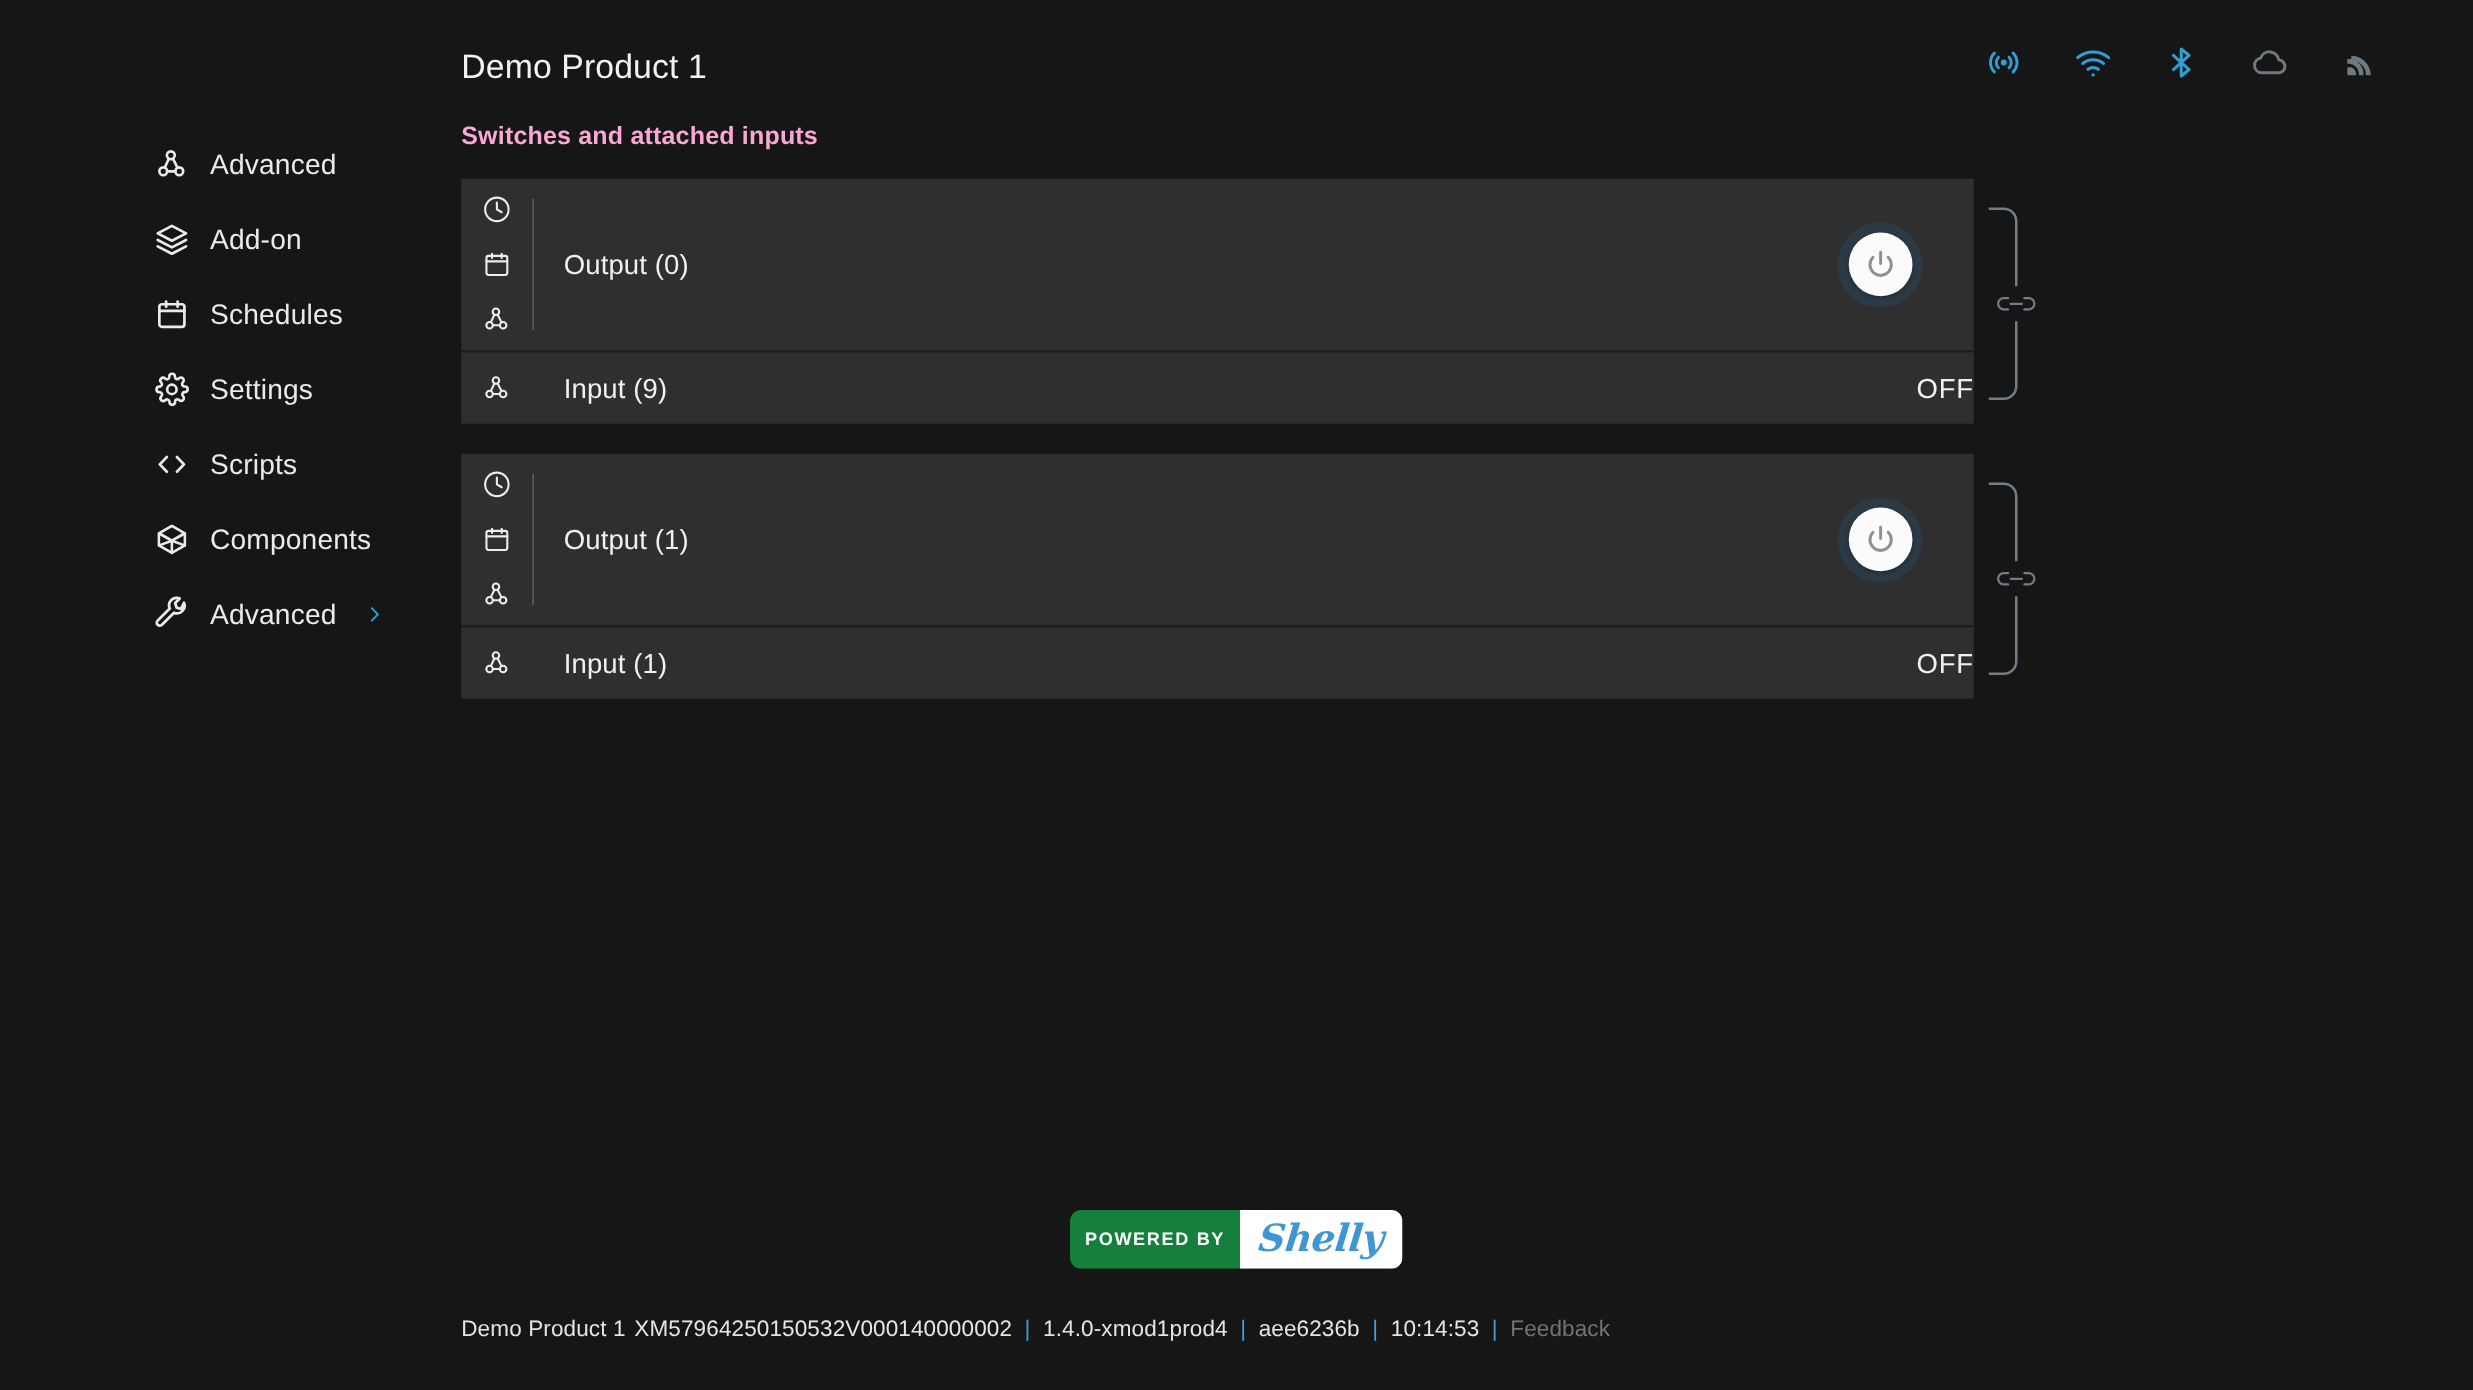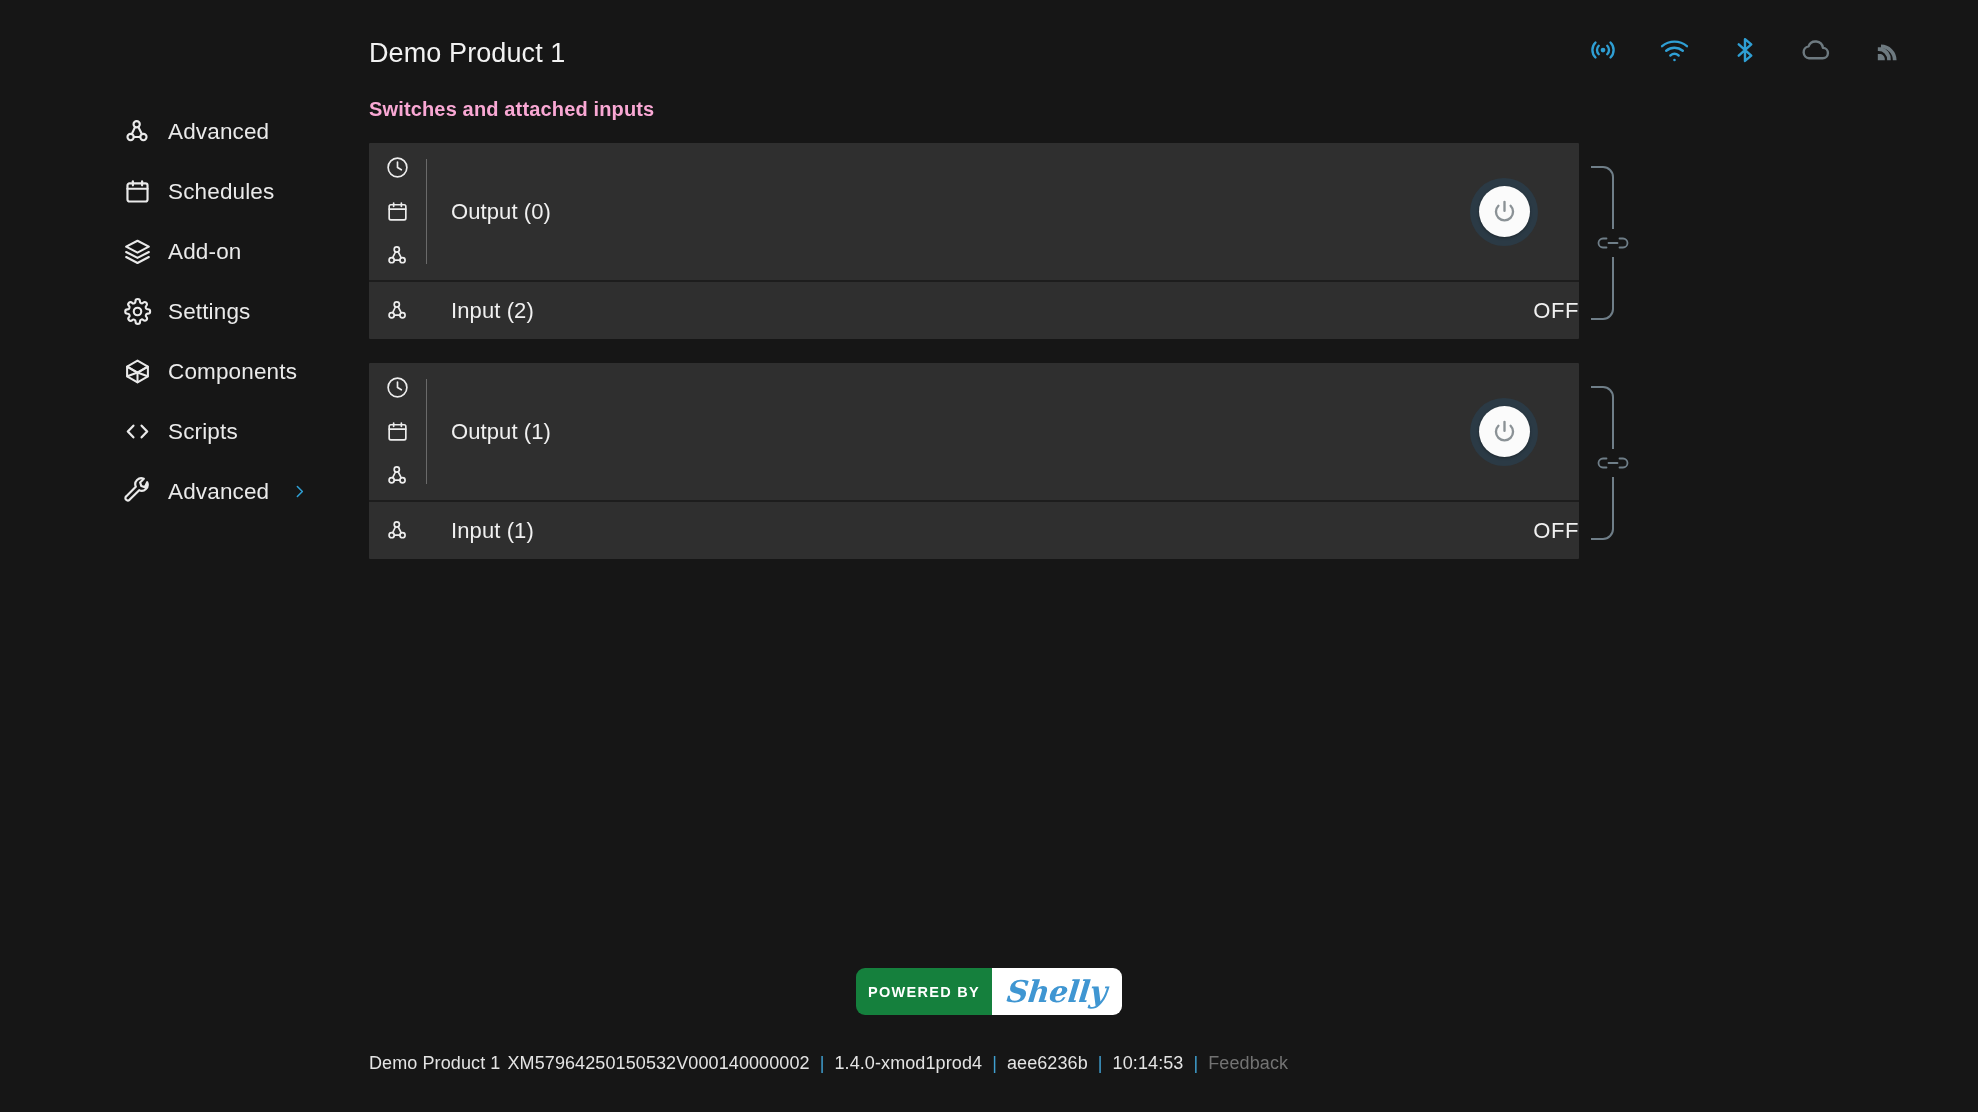--- a/index.html
+++ b/index.html
@@ -412,72 +412,72 @@
           <path d="M10.0 8.3l-2.6 5.6"></path>
           <path d="M8.9 16.6h5.4"></path>
           <path d="M12.7 8.2l2.9 5.8"></path>
         </svg>
       </span>
       <span class="nav-label">Advanced</span>
     </div>
 
     <div class="nav-item">
       <span class="nav-icon">
+        <svg width="29" height="29" viewBox="0 0 24 24" fill="none" stroke="#eaeaea" stroke-width="1.75" stroke-linecap="round" stroke-linejoin="round">
+          <path d="M12 3.1L2.6 8.0 12 12.9 21.4 8.0z"></path>
+          <path d="M2.6 12.4L12 17.3l9.4-4.9"></path>
+          <path d="M2.6 16.6L12 21.5l9.4-4.9"></path>
+        </svg>
+      </span>
+      <span class="nav-label">Add-on</span>
+    </div>
+
+    <div class="nav-item">
+      <span class="nav-icon">
         <svg width="29" height="29" viewBox="0 0 24 24" fill="none" stroke="#eaeaea" stroke-width="1.8" stroke-linecap="round" stroke-linejoin="round">
           <rect x="3.7" y="5.3" width="16.6" height="15.0" rx="1.7"></rect>
           <path d="M3.7 9.7h16.6"></path>
           <path d="M8.2 3.5v3.4"></path>
           <path d="M15.8 3.5v3.4"></path>
         </svg>
       </span>
       <span class="nav-label">Schedules</span>
     </div>
 
     <div class="nav-item">
       <span class="nav-icon">
         <svg width="29" height="29" viewBox="0 0 24 24" fill="none" stroke="#eaeaea" stroke-width="1.75" stroke-linecap="round" stroke-linejoin="round">
-          <path d="M12 3.1L2.6 8.0 12 12.9 21.4 8.0z"></path>
-          <path d="M2.6 12.4L12 17.3l9.4-4.9"></path>
-          <path d="M2.6 16.6L12 21.5l9.4-4.9"></path>
-        </svg>
-      </span>
-      <span class="nav-label">Add-on</span>
+          <circle cx="12" cy="12" r="3.1"></circle>
+          <path d="M19.0 14.7a1.5 1.5 0 0 0 .3 1.7l.1.1a1.8 1.8 0 1 1-2.6 2.6l-.1-.1a1.5 1.5 0 0 0-1.7-.3 1.5 1.5 0 0 0-.9 1.4v.3a1.8 1.8 0 1 1-3.7 0v-.2a1.5 1.5 0 0 0-1-1.4 1.5 1.5 0 0 0-1.7.3l-.1.1a1.8 1.8 0 1 1-2.6-2.6l.1-.1a1.5 1.5 0 0 0 .3-1.7 1.5 1.5 0 0 0-1.4-.9h-.3a1.8 1.8 0 1 1 0-3.7h.2a1.5 1.5 0 0 0 1.4-1 1.5 1.5 0 0 0-.3-1.7l-.1-.1a1.8 1.8 0 1 1 2.6-2.6l.1.1a1.5 1.5 0 0 0 1.7.3h.1a1.5 1.5 0 0 0 .9-1.4v-.3a1.8 1.8 0 1 1 3.7 0v.2a1.5 1.5 0 0 0 .9 1.4 1.5 1.5 0 0 0 1.7-.3l.1-.1a1.8 1.8 0 1 1 2.6 2.6l-.1.1a1.5 1.5 0 0 0-.3 1.7v.1a1.5 1.5 0 0 0 1.4.9h.3a1.8 1.8 0 1 1 0 3.7h-.2a1.5 1.5 0 0 0-1.4.9z"></path>
+        </svg>
+      </span>
+      <span class="nav-label">Settings</span>
     </div>
 
     <div class="nav-item">
       <span class="nav-icon">
-        <svg width="29" height="29" viewBox="0 0 24 24" fill="none" stroke="#eaeaea" stroke-width="1.75" stroke-linecap="round" stroke-linejoin="round">
-          <circle cx="12" cy="12" r="3.1"></circle>
-          <path d="M19.0 14.7a1.5 1.5 0 0 0 .3 1.7l.1.1a1.8 1.8 0 1 1-2.6 2.6l-.1-.1a1.5 1.5 0 0 0-1.7-.3 1.5 1.5 0 0 0-.9 1.4v.3a1.8 1.8 0 1 1-3.7 0v-.2a1.5 1.5 0 0 0-1-1.4 1.5 1.5 0 0 0-1.7.3l-.1.1a1.8 1.8 0 1 1-2.6-2.6l.1-.1a1.5 1.5 0 0 0 .3-1.7 1.5 1.5 0 0 0-1.4-.9h-.3a1.8 1.8 0 1 1 0-3.7h.2a1.5 1.5 0 0 0 1.4-1 1.5 1.5 0 0 0-.3-1.7l-.1-.1a1.8 1.8 0 1 1 2.6-2.6l.1.1a1.5 1.5 0 0 0 1.7.3h.1a1.5 1.5 0 0 0 .9-1.4v-.3a1.8 1.8 0 1 1 3.7 0v.2a1.5 1.5 0 0 0 .9 1.4 1.5 1.5 0 0 0 1.7-.3l.1-.1a1.8 1.8 0 1 1 2.6 2.6l-.1.1a1.5 1.5 0 0 0-.3 1.7v.1a1.5 1.5 0 0 0 1.4.9h.3a1.8 1.8 0 1 1 0 3.7h-.2a1.5 1.5 0 0 0-1.4.9z"></path>
-        </svg>
-      </span>
-      <span class="nav-label">Settings</span>
+        <svg width="29" height="29" viewBox="0 0 24 24" fill="none" stroke="#eaeaea" stroke-width="1.9" stroke-linecap="round" stroke-linejoin="round">
+          <path d="M8.6 7.2L4.0 12l4.6 4.8"></path>
+          <path d="M15.4 7.2L20.0 12l-4.6 4.8"></path>
+        </svg>
+      </span>
+      <span class="nav-label">Scripts</span>
     </div>
 
     <div class="nav-item">
       <span class="nav-icon">
         <svg width="29" height="29" viewBox="0 0 24 24" fill="none" stroke="#eaeaea" stroke-width="1.7" stroke-linecap="round" stroke-linejoin="round">
           <path d="M12 3.0L3.4 8.0v8.0L12 21.0l8.6-5.0V8.0z"></path>
           <path d="M3.6 8.1L12 12.9l8.4-4.8"></path>
           <path d="M12 12.9v8.0"></path>
           <path d="M3.6 16.0L12 12.9 3.6 8.0"></path>
           <path d="M20.4 16.0L12 12.9l8.4-4.9"></path>
         </svg>
       </span>
       <span class="nav-label">Components</span>
-    </div>
-
-    <div class="nav-item">
-      <span class="nav-icon">
-        <svg width="29" height="29" viewBox="0 0 24 24" fill="none" stroke="#eaeaea" stroke-width="1.9" stroke-linecap="round" stroke-linejoin="round">
-          <path d="M8.6 7.2L4.0 12l4.6 4.8"></path>
-          <path d="M15.4 7.2L20.0 12l-4.6 4.8"></path>
-        </svg>
-      </span>
-      <span class="nav-label">Scripts</span>
     </div>
 
     <div class="nav-item">
       <span class="nav-icon">
         <svg width="29" height="29" viewBox="0 0 24 24" fill="none" stroke="#eaeaea" stroke-width="1.8" stroke-linecap="round" stroke-linejoin="round">
           <path d="M20.0 4.3a5.0 5.0 0 0 1-6.6 6.6L5.6 18.7a2.0 2.0 0 1 1-2.8-2.8l7.8-7.8a5.0 5.0 0 0 1 6.6-6.6l-3.0 3.0.9 3.0 3.0.9z"></path>
         </svg>
       </span>
       <span class="nav-label">Advanced</span>
       <span class="nav-chevron">
@@ -549,21 +549,21 @@
                   <circle cx="6.4" cy="16.5" r="2.5"></circle>
                   <circle cx="16.8" cy="16.5" r="2.5"></circle>
                   <path d="M10.1 8.4l-2.6 5.5"></path>
                   <path d="M9.0 16.5h5.3"></path>
                   <path d="M12.6 8.4l2.9 5.7"></path>
                 </svg>
               </span>
             </div>
             <div class="rail-divider" style="margin:10px 0;"></div>
             <div class="input-body">
-              <span class="input-name">Input (2)</span>
+              <span class="input-name">Input (9)</span>
             </div>
             <div class="input-state">OFF</div>
           </div>
 
         </div>
 
         <div class="link-bracket">
           <svg width="44" height="160" viewBox="0 0 44 160" fill="none" stroke="#6f7e88" stroke-width="2">
             <path d="M4 4h12a10 10 0 0 1 10 10v52"></path>
             <path d="M4 156h12a10 10 0 0 0 10-10v-52"></path>

